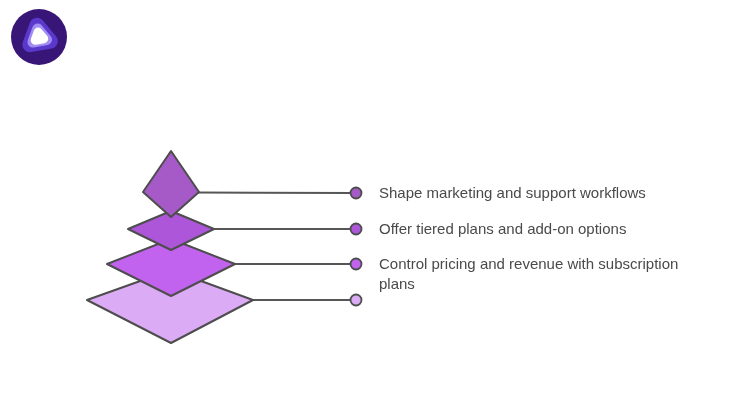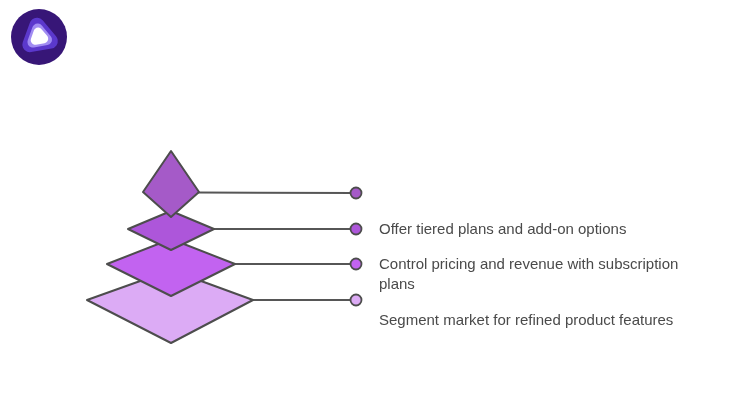--- a/index.html
+++ b/index.html
@@ -85,17 +85,17 @@
     </g>
 
     <g stroke="#4d4d4d" stroke-width="1.8">
       <circle cx="356" cy="193" r="5.5" fill="#a55ac8"></circle>
       <circle cx="356" cy="229" r="5.5" fill="#ad56da"></circle>
       <circle cx="356" cy="264" r="5.5" fill="#c263f0"></circle>
       <circle cx="356" cy="300" r="5.5" fill="#dcabf5"></circle>
     </g>
   </svg>
 
+  <div class="level-label l1">Shape marketing and support workflows</div>
   <div class="level-label l3">Control pricing and revenue with subscription plans</div>
   <div class="level-label l2">Offer tiered plans and add-on options</div>
-  <div class="level-label l4">Segment market for refined product features</div>
 
 </div>
 
 </body></html>

